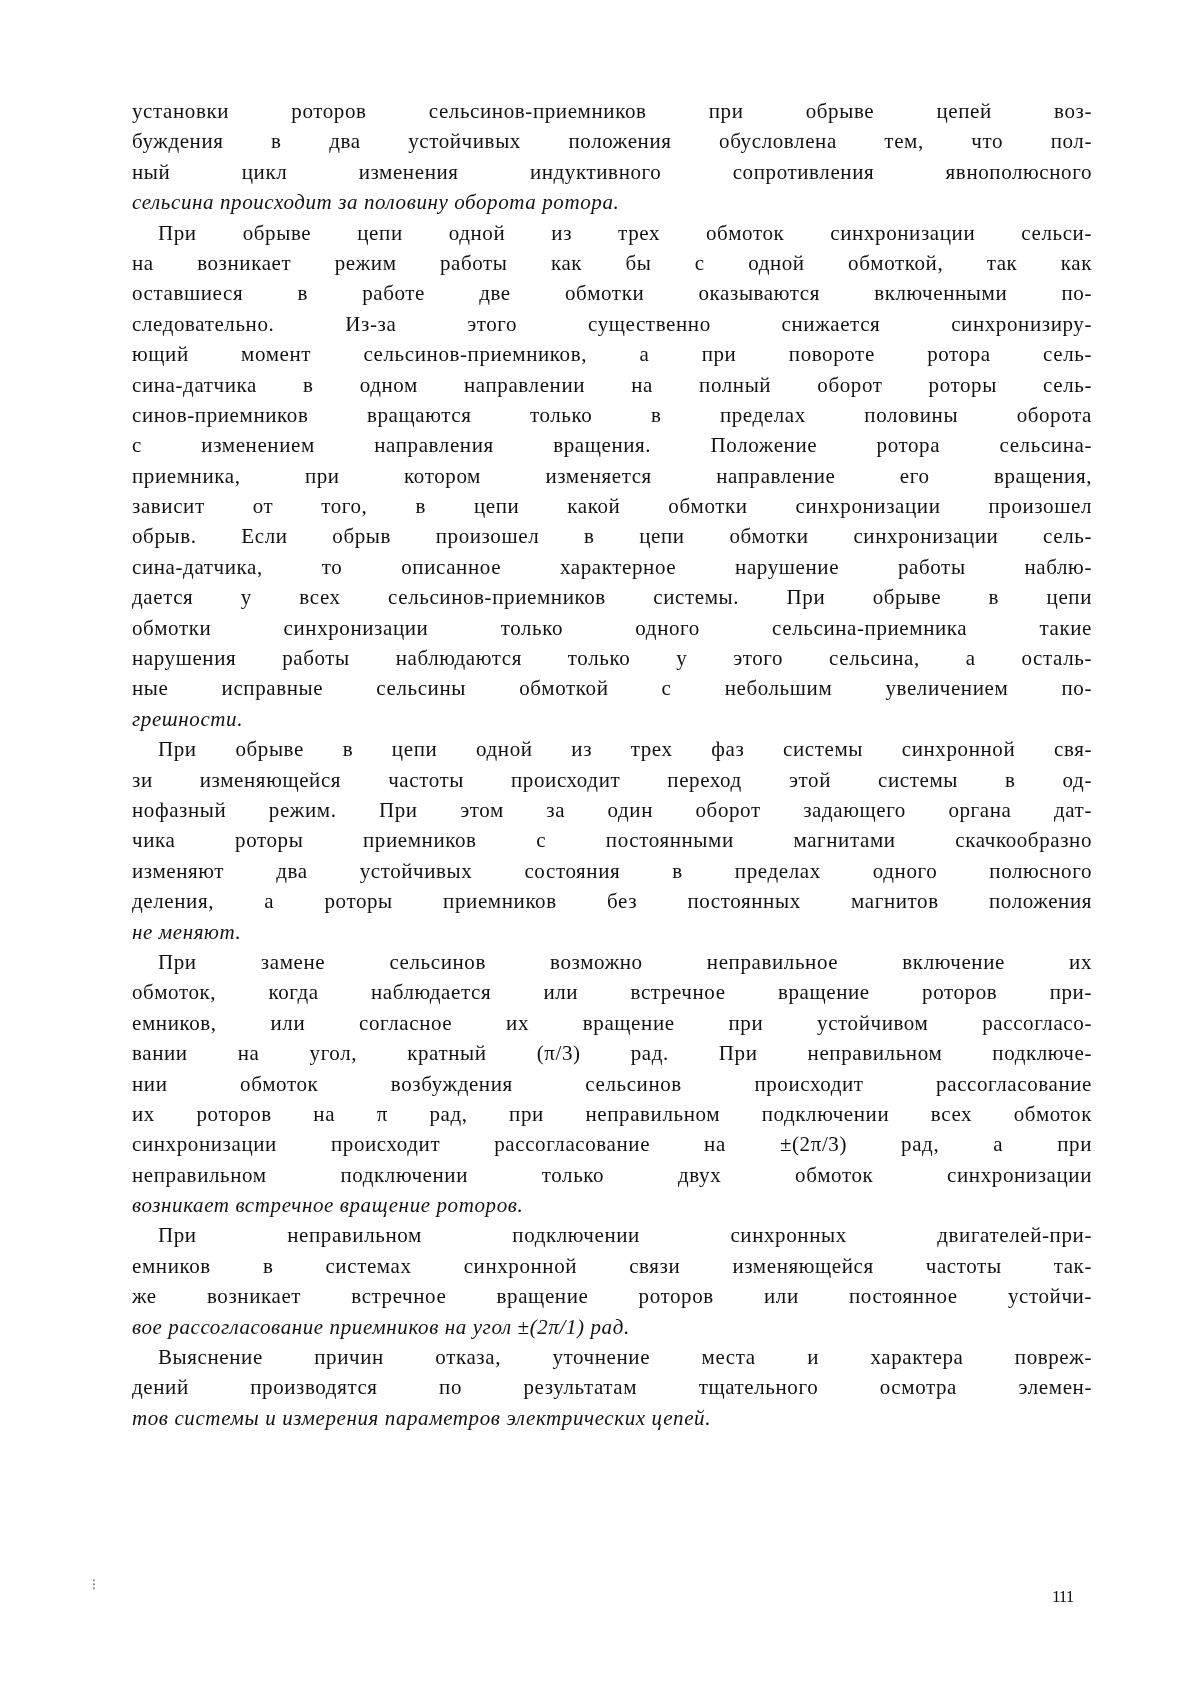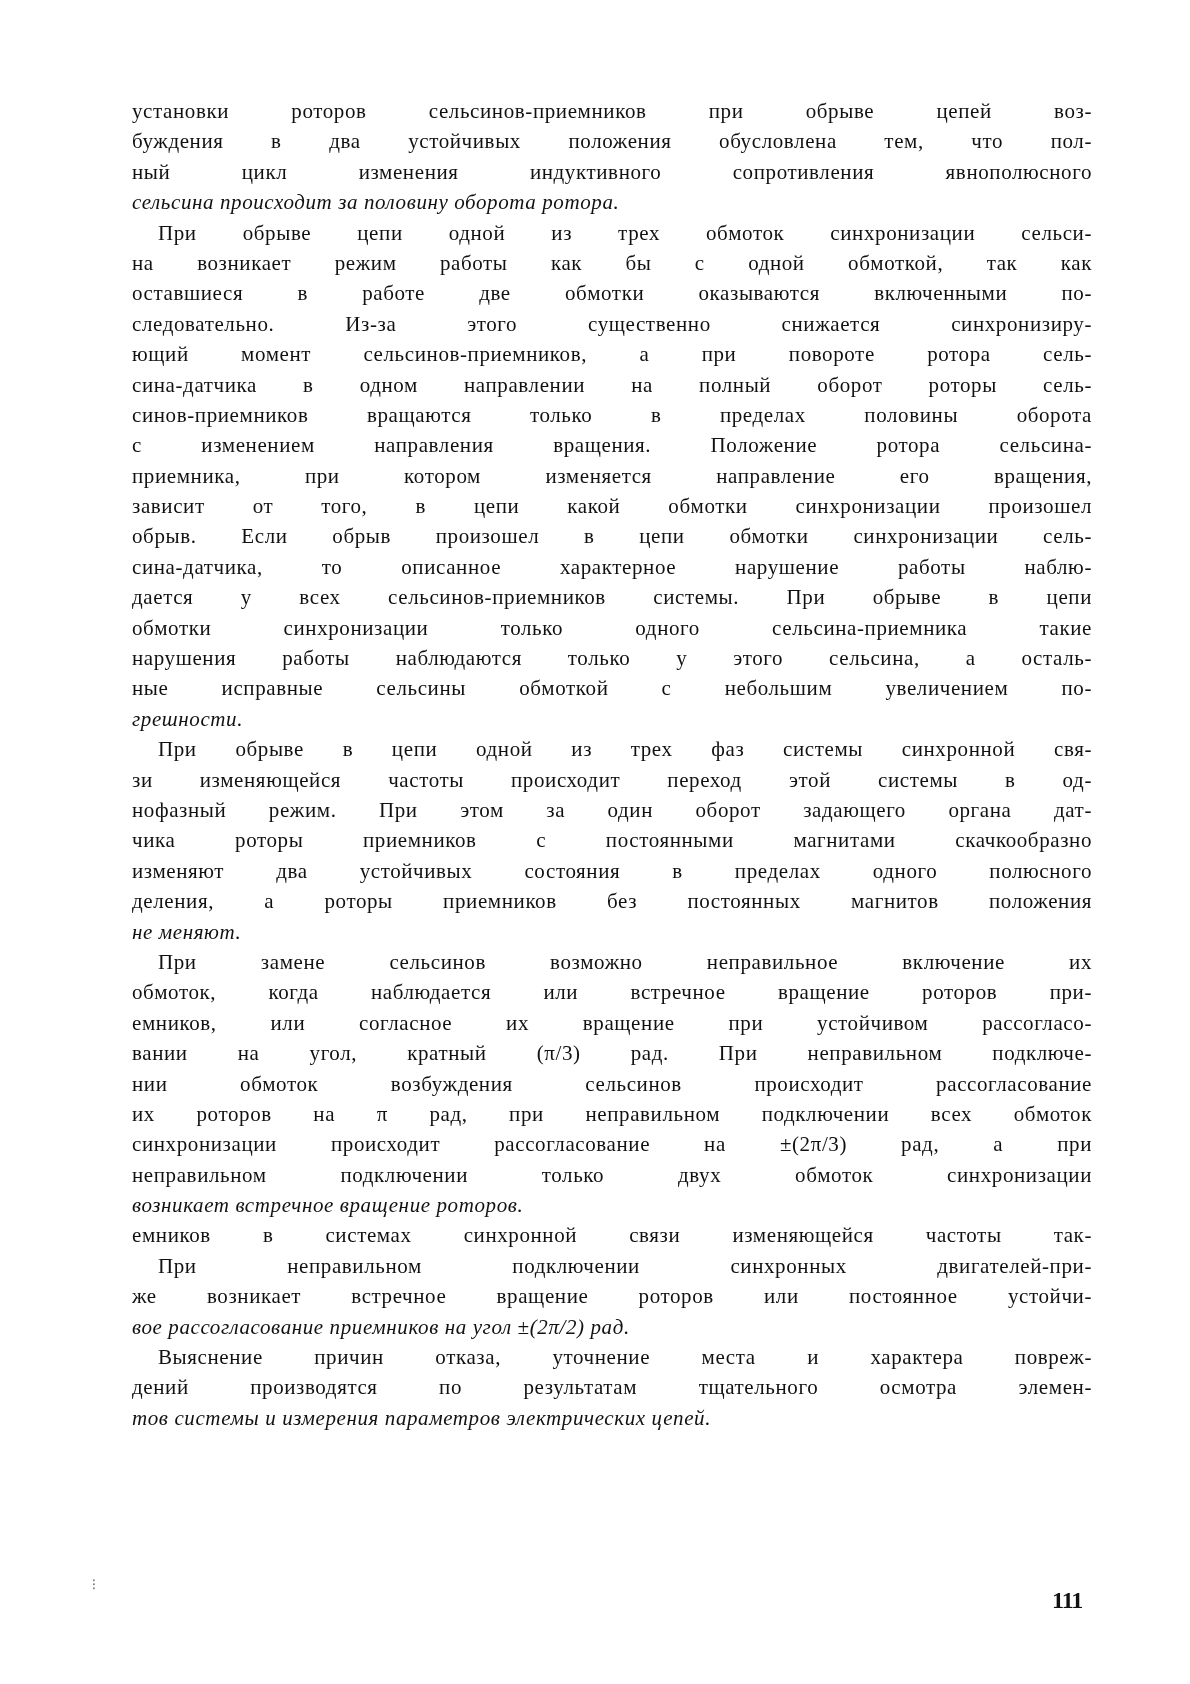--- a/index.html
+++ b/index.html
@@ -35,22 +35,22 @@
       text-align-last: left;
       font-style: italic;
     }
     .line.indent {
       padding-left: 26px;
     }
     .page-number {
       position: absolute;
       left: 1052px;
       top: 1587px;
-      font-size: 24px;
-      font-weight: bold;
+      font-size: 17px;
+      font-weight: normal;
       letter-spacing: -1px;
       font-family: "Liberation Serif", serif;
     }
     .scan-mark {
       position: absolute;
       left: 92px;
       top: 1580px;
       width: 10px;
       height: 30px;
       color: #777;
@@ -101,24 +101,24 @@
       <span class="line">обмоток, когда наблюдается или встречное вращение роторов при-</span>
       <span class="line">емников, или согласное их вращение при устойчивом рассогласо-</span>
       <span class="line">вании на угол, кратный (π/3) рад. При неправильном подключе-</span>
       <span class="line">нии обмоток возбуждения сельсинов происходит рассогласование</span>
       <span class="line">их роторов на π рад, при неправильном подключении всех обмоток</span>
       <span class="line">синхронизации происходит рассогласование на ±(2π/3) рад, а при</span>
       <span class="line">неправильном подключении только двух обмоток синхронизации</span>
       <span class="line last">возникает встречное вращение роторов.</span>
     </div>
     <div class="paragraph">
+      <span class="line indent">При неправильном подключении синхронных двигателей-при-</span>
       <span class="line">емников в системах синхронной связи изменяющейся частоты так-</span>
-      <span class="line indent">При неправильном подключении синхронных двигателей-при-</span>
       <span class="line">же возникает встречное вращение роторов или постоянное устойчи-</span>
-      <span class="line last">вое рассогласование приемников на угол ±(2π/2) рад.</span>
+      <span class="line last">вое рассогласование приемников на угол ±(2π/1) рад.</span>
     </div>
     <div class="paragraph">
       <span class="line indent">Выяснение причин отказа, уточнение места и характера повреж-</span>
       <span class="line">дений производятся по результатам тщательного осмотра элемен-</span>
       <span class="line last">тов системы и измерения параметров электрических цепей.</span>
     </div>
   </div>
 
 <div class="scan-mark">⁝</div>
 

